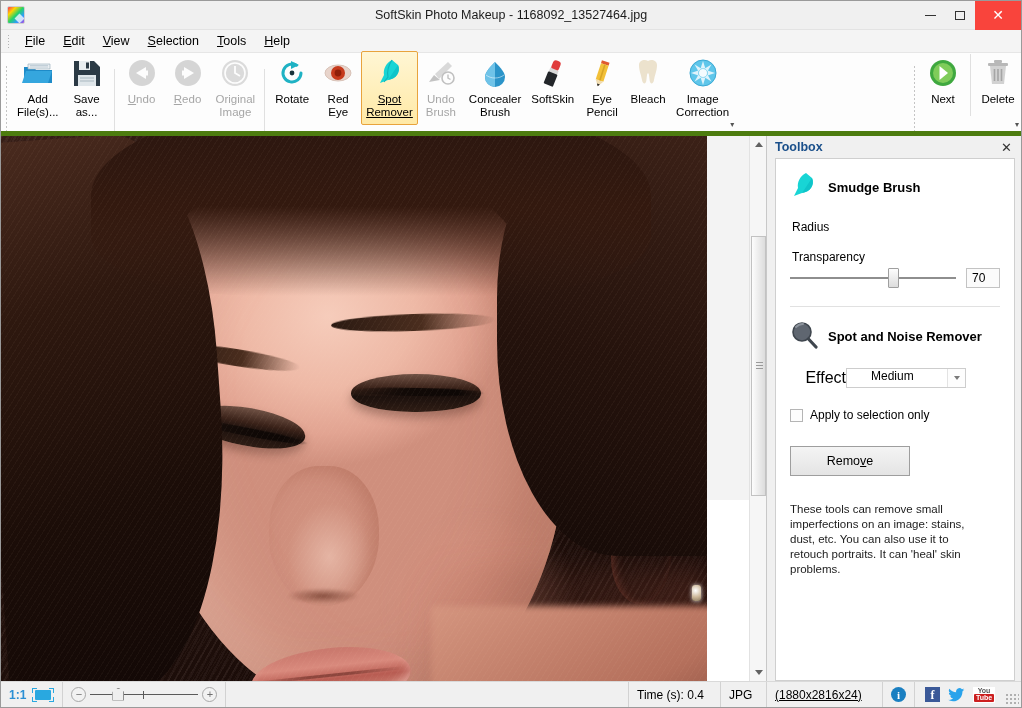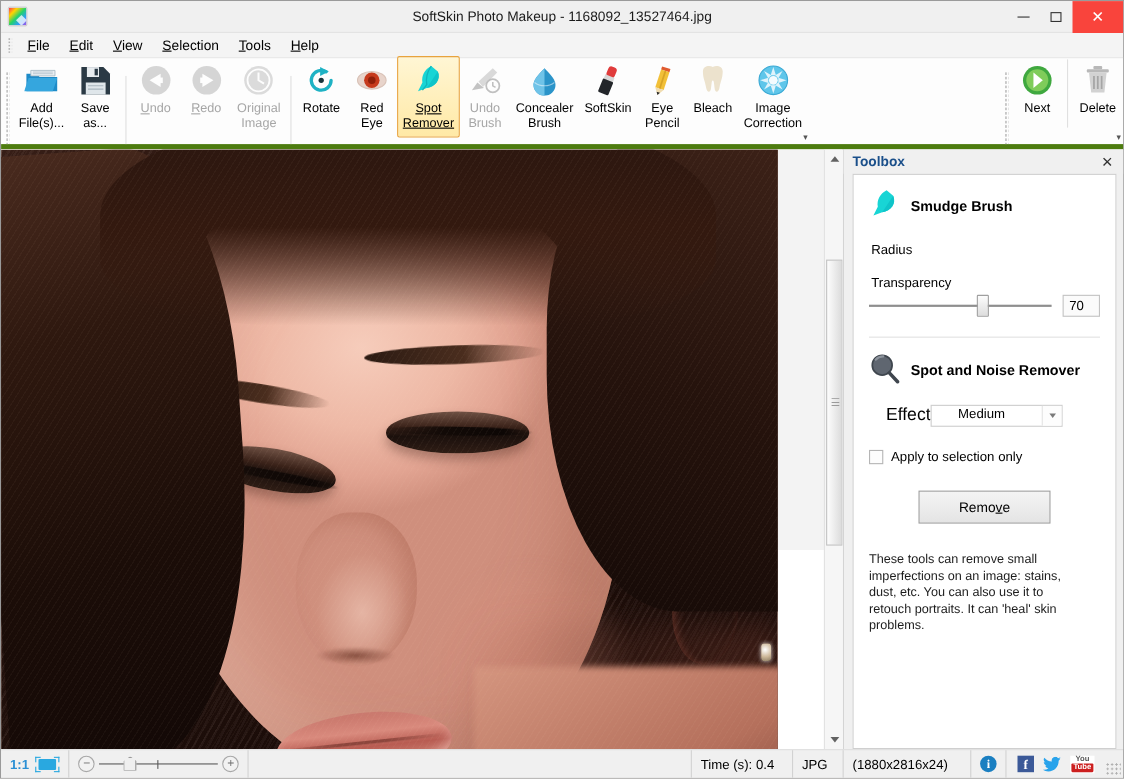--- a/index.html
+++ b/index.html
@@ -318,21 +318,21 @@
     background:#fdfdfd;
   }
   .cb-tri { width:0;height:0;border-left:3.5px solid transparent;border-right:3.5px solid transparent;border-top:4px solid #7a7a7a;}
 
   .check-row { display:flex; align-items:center; gap:7px; margin-top:20px; }
   .checkbox {
     width:13px; height:13px; border:1px solid #b5b5b5; background:#fdfdfd;
   }
   .check-lbl { font-size:12px; }
 
-  .btn-wrap { display:flex; justify-content:center; margin-top:24px; }
+  .btn-wrap { display:flex; margin-top:24px; }
   .remove-btn {
     width:120px; height:30px; border:1px solid #9e9e9e;
     background:linear-gradient(180deg,#f4f4f4,#e4e4e4);
     font-size:12.5px; display:flex; align-items:center; justify-content:center;
     cursor:default;
   }
   .rb-u { text-decoration:underline; }
 
   .help-text {
     margin-top:26px; font-size:11.5px; line-height:15px; color:#1c1c1c; max-width:190px;
@@ -369,21 +369,21 @@
   .zslider .ztrack{position:absolute;left:0;right:0;top:7px;height:1px;background:#5a5a5a;}
   .zslider .ztick{position:absolute;left:53px;top:4px;width:1px;height:8px;background:#5a5a5a;}
   .zslider .zthumb{
     position:absolute;left:22px;top:1px;width:12px;height:13px;
     background:#efefef;border:1px solid #8f8f8f;
     clip-path: polygon(50% 0%, 100% 35%, 100% 100%, 0% 100%, 0% 35%);
   }
   .sb-flex { flex:1; border-right:1px solid #d2d2d2; }
   .sb-time { min-width:92px; }
   .sb-fmt { min-width:46px; }
-  .sb-dim { min-width:116px; }
+  .sb-dim { min-width:116px;text-decoration:underline; }
   .sb-icons { display:flex; align-items:center; gap:8px; padding:0 10px; }
   .info-ico {
     width:15px;height:15px;border-radius:50%;background:#1a7fc1;color:#fff;
     font-size:11px; font-weight:bold; display:flex;align-items:center;justify-content:center;
     font-family:"Liberation Serif",serif;
   }
   .fb-ico{width:15px;height:15px;background:#3b5998;color:#fff;font-size:12px;font-weight:bold;
     display:flex;align-items:flex-end;justify-content:center;line-height:13px;font-family:"Liberation Serif",serif;}
   .tw-ico{width:17px;height:14px;color:#29a3eb;font-size:15px;line-height:14px;display:flex;align-items:center;}
   .yt-ico{width:22px;height:16px;background:#fff;display:flex;flex-direction:column;align-items:center;justify-content:center;}

